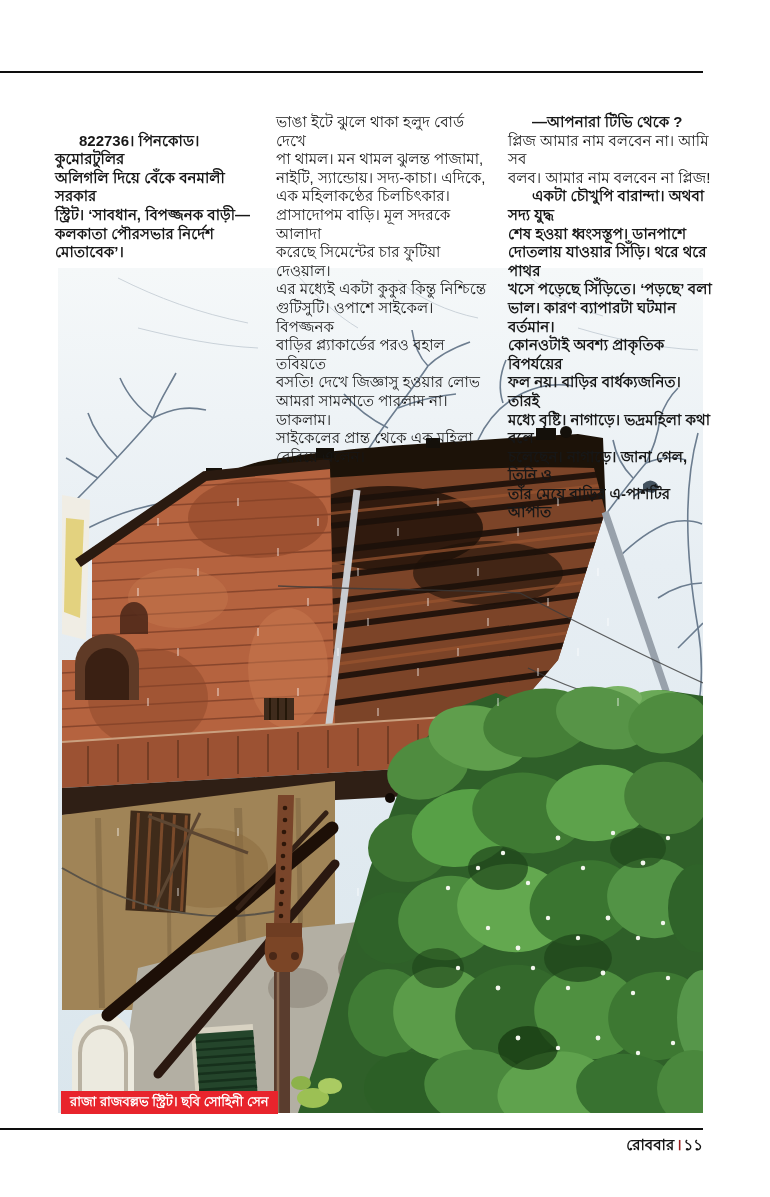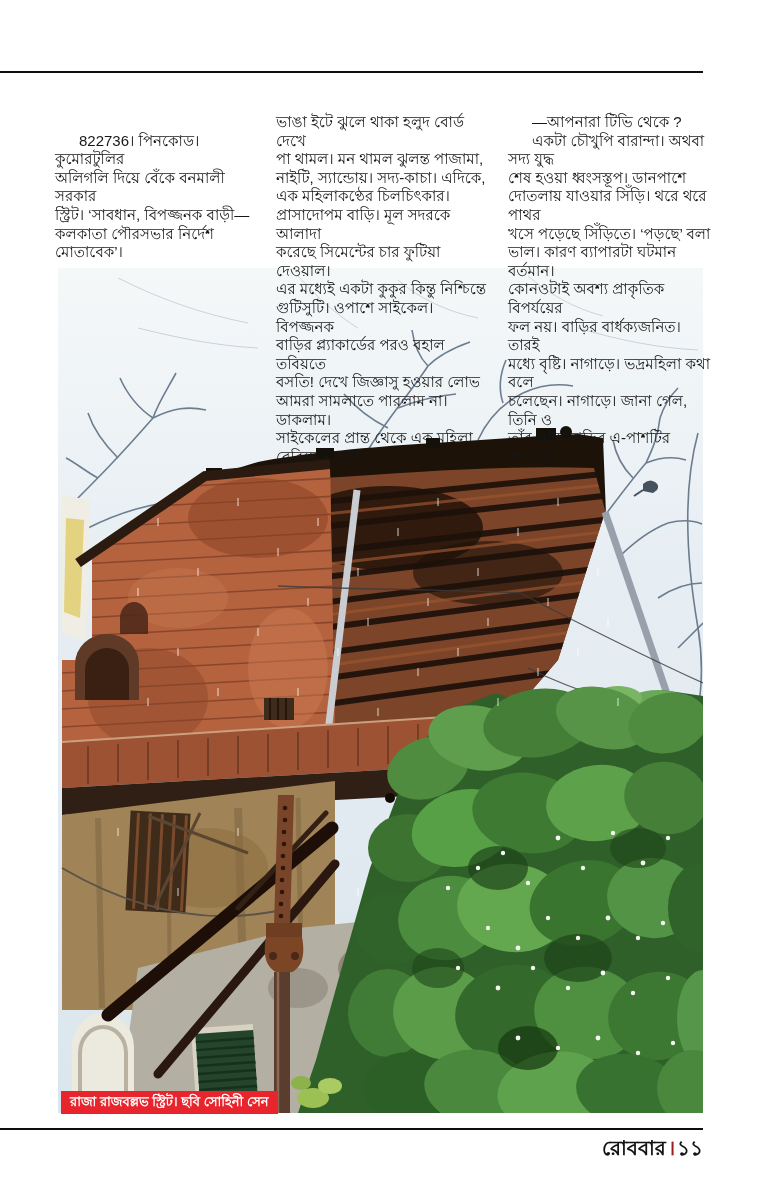--- a/index.html
+++ b/index.html
@@ -7,26 +7,26 @@
         font-family:"Liberation Sans","DejaVu Sans",sans-serif;color:#1c1c1c;}
   .rule{position:absolute;left:0;width:703px;height:2px;background:#0e0e0e;}
   .rule-top{top:71px;}
   .rule-bottom{top:1128px;}
   .col{position:absolute;top:113px;font-size:15px;line-height:18.6px;z-index:3;
        text-align:left;color:#171717;}
   .col-1{left:55px;width:213px;}
   .col-2{left:276px;width:213px;}
   .col-3{left:508px;width:205px;}
   .para{white-space:pre-line;}
-  .para.indent{text-indent:24px;}
+  .para.indent{text-indent:24px;font-weight:bold;}
   .para.gap{margin-top:18.6px;}
   .photo{position:absolute;left:58px;top:268px;width:645px;height:845px;z-index:1;}
   .caption{position:absolute;left:61px;top:1091px;z-index:4;background:#e8242c;color:#ffffff;
            font-size:13px;font-weight:bold;line-height:16px;padding:3px 9px 4px 9px;white-space:nowrap;}
-  .footer{position:absolute;top:1133px;right:67px;z-index:3;font-size:20px;font-weight:bold;
+  .footer{position:absolute;top:1133px;right:67px;z-index:3;font-size:15px;font-weight:bold;
           color:#141414;white-space:nowrap;margin-left:20px;}
   .footer .sep{color:#9b1c1c;padding:0 2px;}
 </style>
 </head>
 <body>
 
 <div class="page">
 
   <div class="rule rule-top"></div>
 
@@ -422,20 +422,22 @@
 এর মধ্যেই একটা কুকুর কিন্তু নিশ্চিন্তে
 গুটিসুটি। ওপাশে সাইকেল। বিপজ্জনক
 বাড়ির প্ল্যাকার্ডের পরও বহাল তবিয়তে
 বসতি! দেখে জিজ্ঞাসু হওয়ার লোভ
 আমরা সামলাতে পারলাম না। ডাকলাম।
 সাইকেলের প্রান্ত থেকে এক মহিলা
 বেরিয়ে এলেন।</div>
   </div>
   <div class="col col-3">
     <div class="para indent">—আপনারা টিভি থেকে ?</div>
+    <div class="para">প্লিজ আমার নাম বলবেন না। আমি সব
+বলব। আমার নাম বলবেন না প্লিজ!</div>
     <div class="para indent">একটা চৌখুপি বারান্দা। অথবা সদ্য যুদ্ধ
 শেষ হওয়া ধ্বংসস্তূপ। ডানপাশে
 দোতলায় যাওয়ার সিঁড়ি। থরে থরে পাথর
 খসে পড়েছে সিঁড়িতে। ‘পড়ছে’ বলা
 ভাল। কারণ ব্যাপারটা ঘটমান বর্তমান।
 কোনওটাই অবশ্য প্রাকৃতিক বিপর্যয়ের
 ফল নয়। বাড়ির বার্ধক্যজনিত। তারই
 মধ্যে বৃষ্টি। নাগাড়ে। ভদ্রমহিলা কথা বলে
 চলেছেন। নাগাড়ে। জানা গেল, তিনি ও
 তাঁর মেয়ে বাড়ির এ-পাশটির আপাত</div>

